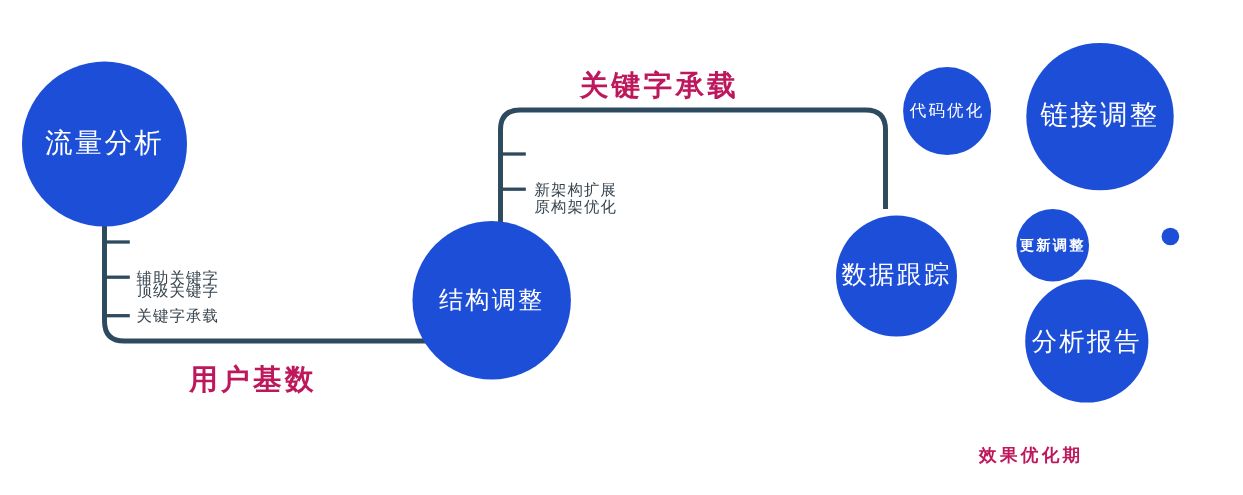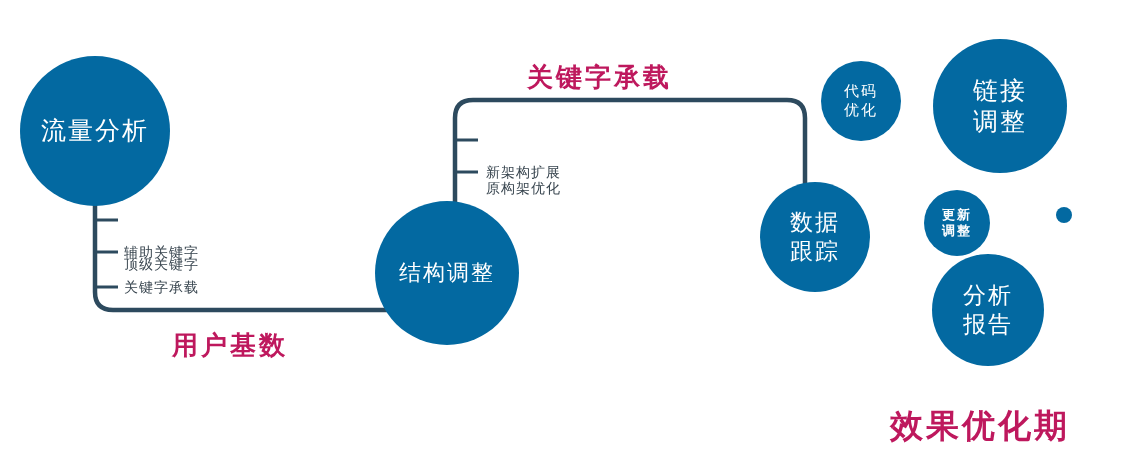--- a/index.html
+++ b/index.html
@@ -17,53 +17,52 @@
   }
   .connector-layer {
     position: absolute;
     left: 0;
     top: 0;
     z-index: 0;
   }
   .node {
     position: absolute;
     border-radius: 50%;
-    background: #0369a1;
+    background: #1d4ed8;
     color: #ffffff;
     display: flex;
-    flex-direction: column;
     align-items: center;
     justify-content: center;
     text-align: center;
     z-index: 2;
     letter-spacing: 2px;
     line-height: 1.25;
   }
   .node span { display: block; }
 
   .node-traffic   { left: 20px;  top: 56px;  width: 150px; height: 150px; font-size: 25px; }
   .node-structure { left: 375px; top: 201px; width: 144px; height: 144px; font-size: 22px; }
-  .node-tracking  { left: 760px; top: 182px; width: 110px; height: 110px; font-size: 23px; }
+  .node-tracking  { left: 760px; top: 196px; width: 110px; height: 110px; font-size: 23px; font-family: Liberation Mono, monospace; }
   .node-code      { left: 821px; top: 61px;  width: 80px;  height: 80px;  font-size: 15px; }
   .node-link      { left: 933px; top: 39px;  width: 134px; height: 134px; font-size: 25px; }
   .node-update    { left: 924px; top: 190px; width: 66px;  height: 66px;  font-size: 13px; font-weight: bold; }
   .node-report    { left: 932px; top: 254px; width: 112px; height: 112px; font-size: 23px; }
   .node-dot       { left: 1056px; top: 207px; width: 16px; height: 16px; }
 
   .edge-label {
     position: absolute;
     color: #be185d;
     font-weight: bold;
     z-index: 3;
     letter-spacing: 3px;
     white-space: nowrap;
   }
   .label-user-base { left: 152px; top: 328px; font-size: 26px; margin-left: 20px; }
   .label-keyword   { left: 527px; top: 60px;  font-size: 26px; }
-  .label-footer    { left: 890px; top: 404px; font-size: 33px; }
+  .label-footer    { left: 890px; top: 404px; font-size: 16px; }
 
   .tick-label {
     position: absolute;
     color: #37444e;
     font-size: 14px;
     z-index: 3;
     letter-spacing: 1px;
     white-space: nowrap;
   }
   .tick-l1 { left: 124px; top: 212px; margin-top: 44px; }

